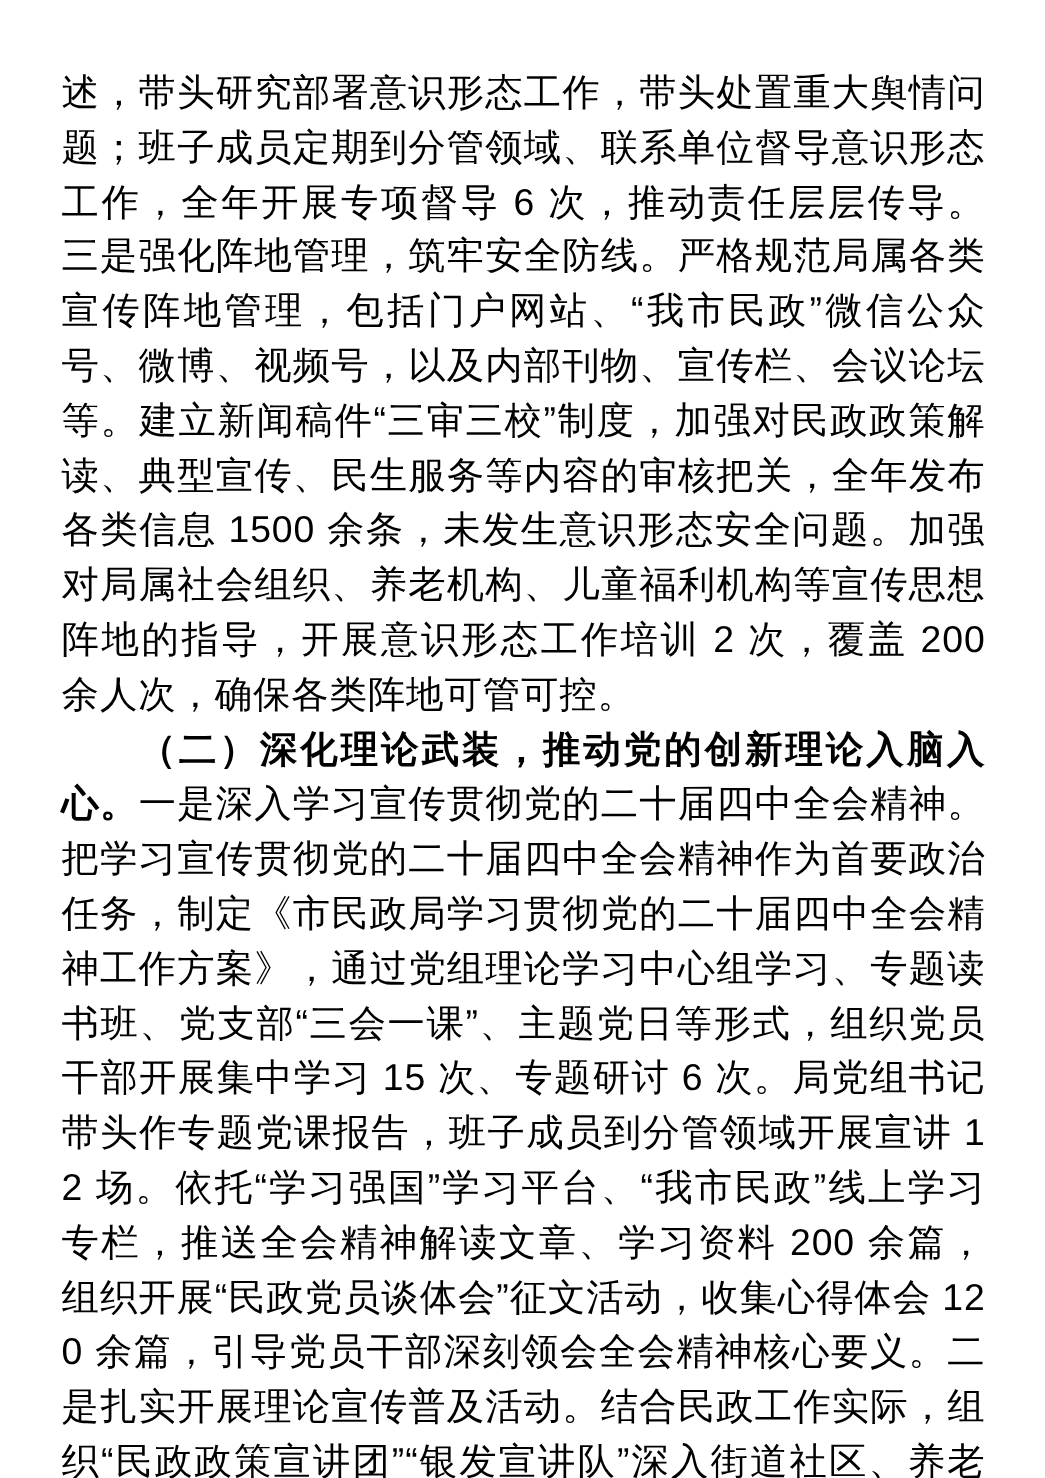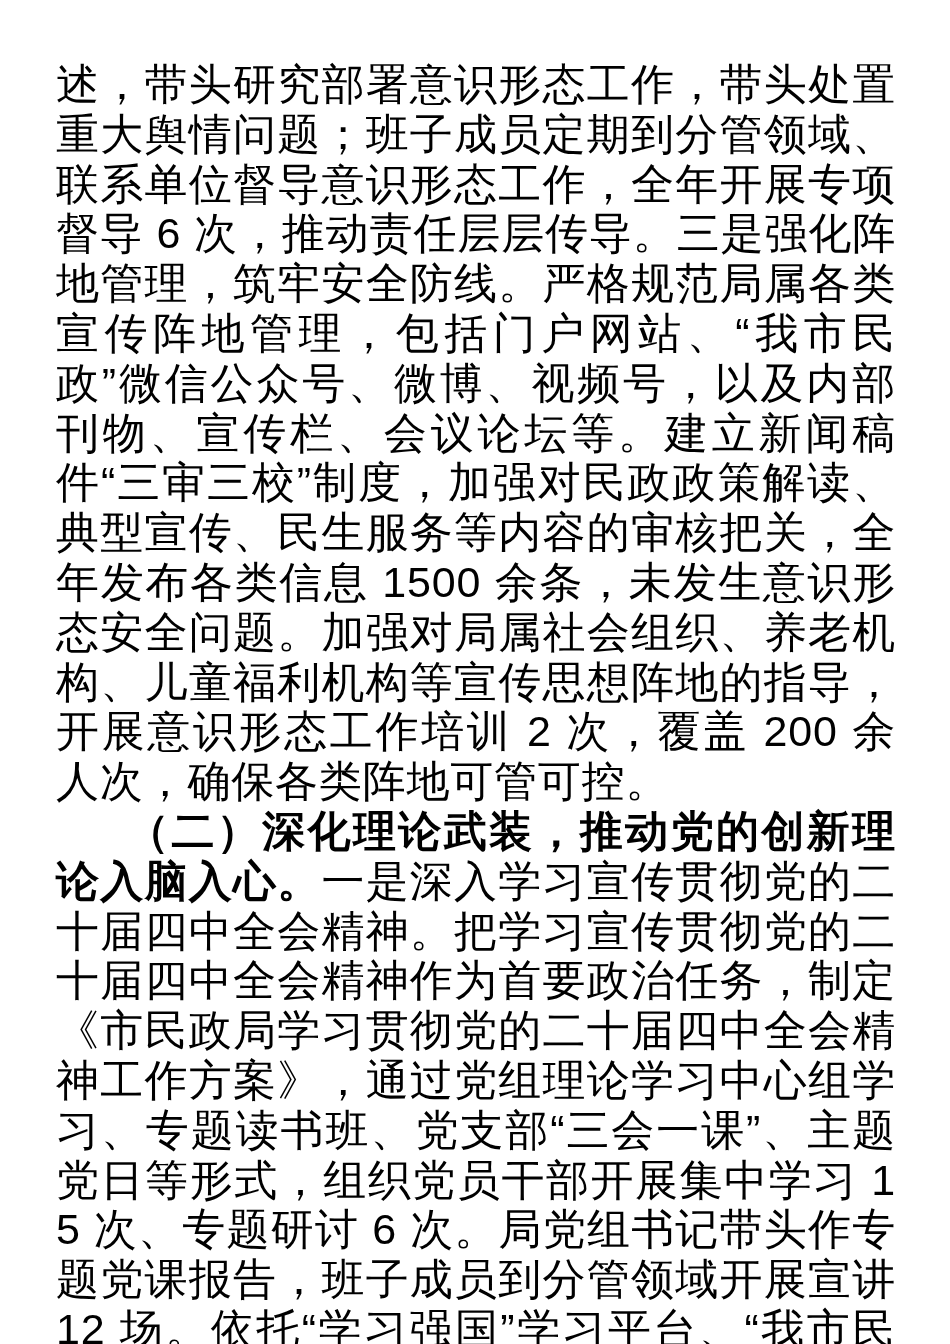--- a/index.html
+++ b/index.html
@@ -14,21 +14,21 @@
     color: #000000;
     font-family: "Liberation Sans", sans-serif;
   }
   .doc {
     padding: 60px 54px 0 56px;
     box-sizing: border-box;
     width: 950px;
   }
   .para {
     margin: 0;
-    font-size: 43px;
+    font-size: 34px;
     line-height: 49.8px;
     letter-spacing: 0.8px;
     text-align: justify;
     text-justify: inter-ideograph;
     word-break: break-all;
     color: #000000;
   }
   .para.indent {
     text-indent: 70px;
   }

